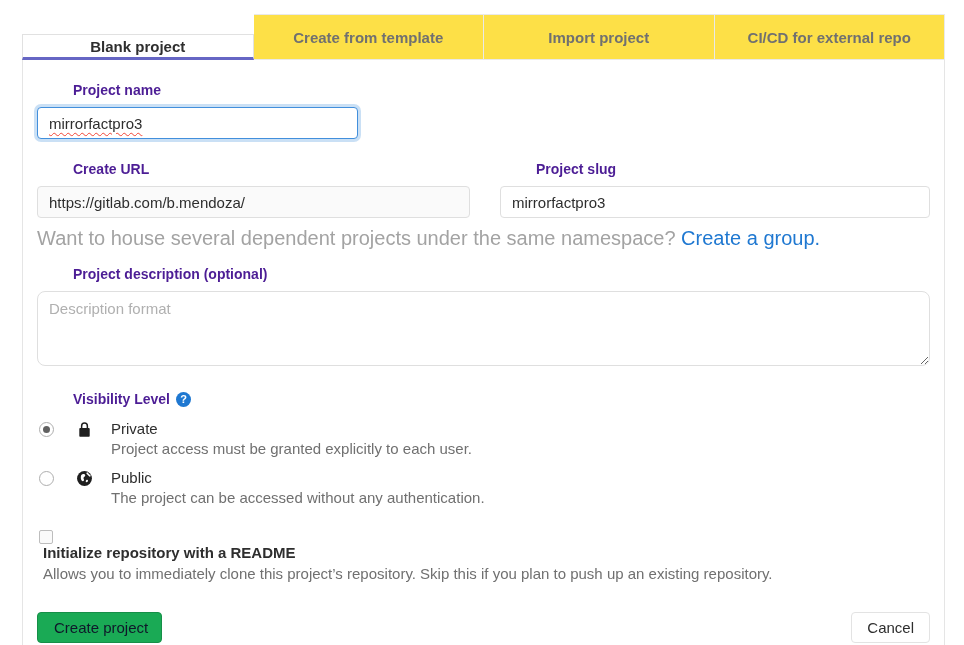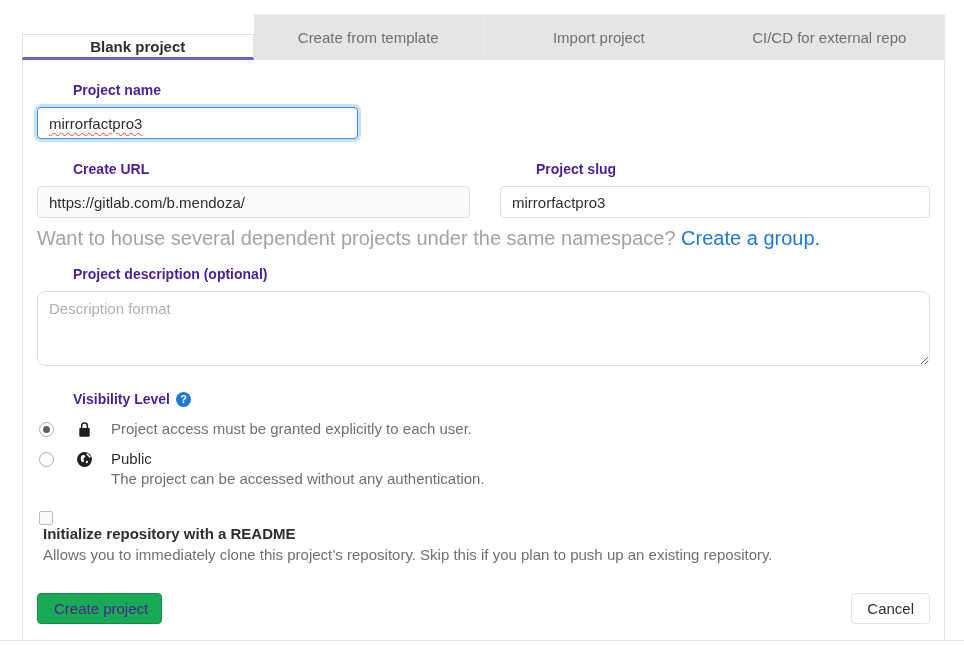--- a/index.html
+++ b/index.html
@@ -4,22 +4,22 @@
 <style>
   * { margin:0; padding:0; box-sizing:border-box; }
   html,body { width:964px; height:645px; background:#fff;
     font-family:"Liberation Sans", sans-serif; color:#2e2e2e; font-size:14px; }
 
   .panel { margin-left:22px; width:923px; margin-top:14px; }
 
   
   .tabs { display:flex; height:46px; }
   .tab { flex:1; display:flex; align-items:center; justify-content:center;
-    background:#e5e5e5; border:1px solid #e9e9e9; color:#707070; font-size:15px;
-    cursor:pointer; }
+    background:#fde047; border:1px solid #e9e9e9; color:#707070; font-size:15px;
+    cursor:pointer;font-weight:bold; }
   .tab + .tab { border-left:none; }
   .tab.active { background:#fff; border:1px solid #e1e1e1; border-bottom:3px solid #6666c4;
     color:#2e2e2e; font-weight:700; font-size:15px;margin-top:20px; }
 
   
   .content { border-left:1px solid #e5e5e5; border-right:1px solid #e5e5e5;
     padding:22px 14px 16px 14px; background:#fff; }
   .bottom-divider { border-top:1px solid #e1e1e1; width:964px; margin-left:-22px; }
 
   .field-label { font-weight:700; font-size:14px; color:#4c1d95; margin-bottom:9px;padding-left:36px; }
@@ -70,21 +70,21 @@
   .checkbox { width:14px; height:14px; border:1px solid #bdbdbd; border-radius:2px;
     background:#fafafa; margin:2px 0 0 2px; cursor:pointer; flex:none; }
   .readme-texts { margin-left:6px; }
   .readme-label { font-weight:700; font-size:15px; color:#2e2e2e; margin-bottom:4px; }
   .readme-desc { font-size:15px; color:#707070; }
 
   .actions { display:flex; justify-content:space-between; align-items:center;
     margin-top:30px; }
   .btn { font-size:15px; border-radius:4px; padding:6px 13px; height:31px;
     cursor:pointer; font-family:"Liberation Sans", sans-serif; }
-  .btn-create { background:#1aaa55; border:1px solid #168f48; color:#4c1d95;padding-left:16px; }
+  .btn-create { background:#1aaa55; border:1px solid #168f48; color:#0f172a;padding-left:16px; }
   .btn-cancel { background:#fff; border:1px solid #e3e3e3; color:#2e2e2e; padding:6px 15px; }
 </style>
 </head>
 <body>
 
 <div class="panel">
 
   <div class="tabs">
     <div class="tab active">Blank project</div>
     <div class="tab">Create from template</div>
@@ -124,20 +124,21 @@
         <div class="field-label">Visibility Level</div>
         <span class="help-icon">?</span>
       </div>
 
       <div class="vis-option">
         <span class="radio selected"></span>
         <svg class="vis-icon" viewBox="0 0 16 16">
           <path d="M8 1.2a3.4 3.4 0 0 0-3.4 3.4V6.6H4.1c-.6 0-1 .45-1 1v6.2c0 .55.4 1 1 1h7.8c.6 0 1-.45 1-1V7.6c0-.55-.4-1-1-1h-.5V4.6A3.4 3.4 0 0 0 8 1.2zm2 5.4H6V4.6a2 2 0 1 1 4 0v2z" fill="#1f1f1f"></path>
         </svg>
         <div class="vis-texts">
+          <div class="vis-name">Private</div>
           <div class="vis-desc">Project access must be granted explicitly to each user.</div>
         </div>
       </div>
 
       <div class="vis-option">
         <span class="radio"></span>
         <svg class="vis-icon" viewBox="0 0 16 16">
           <circle cx="8" cy="8" r="7" fill="#1f1f1f"></circle>
           <path d="M10.4 1.9l3.7 3.7-1.3.7-3.1-3.1z" fill="#fff"></path>
           <path d="M5 4.6c1-.9 2.5-1 3.3-.3.7.6.4 1.6-.4 2.1-.8.4-1.1 1.3-.6 2 .6.9.1 2.1-.9 2.1-.6 0-1.2-.5-1.5-1.3-.5-1.5-.5-3.3.1-4.6z" fill="#fff"></path>

